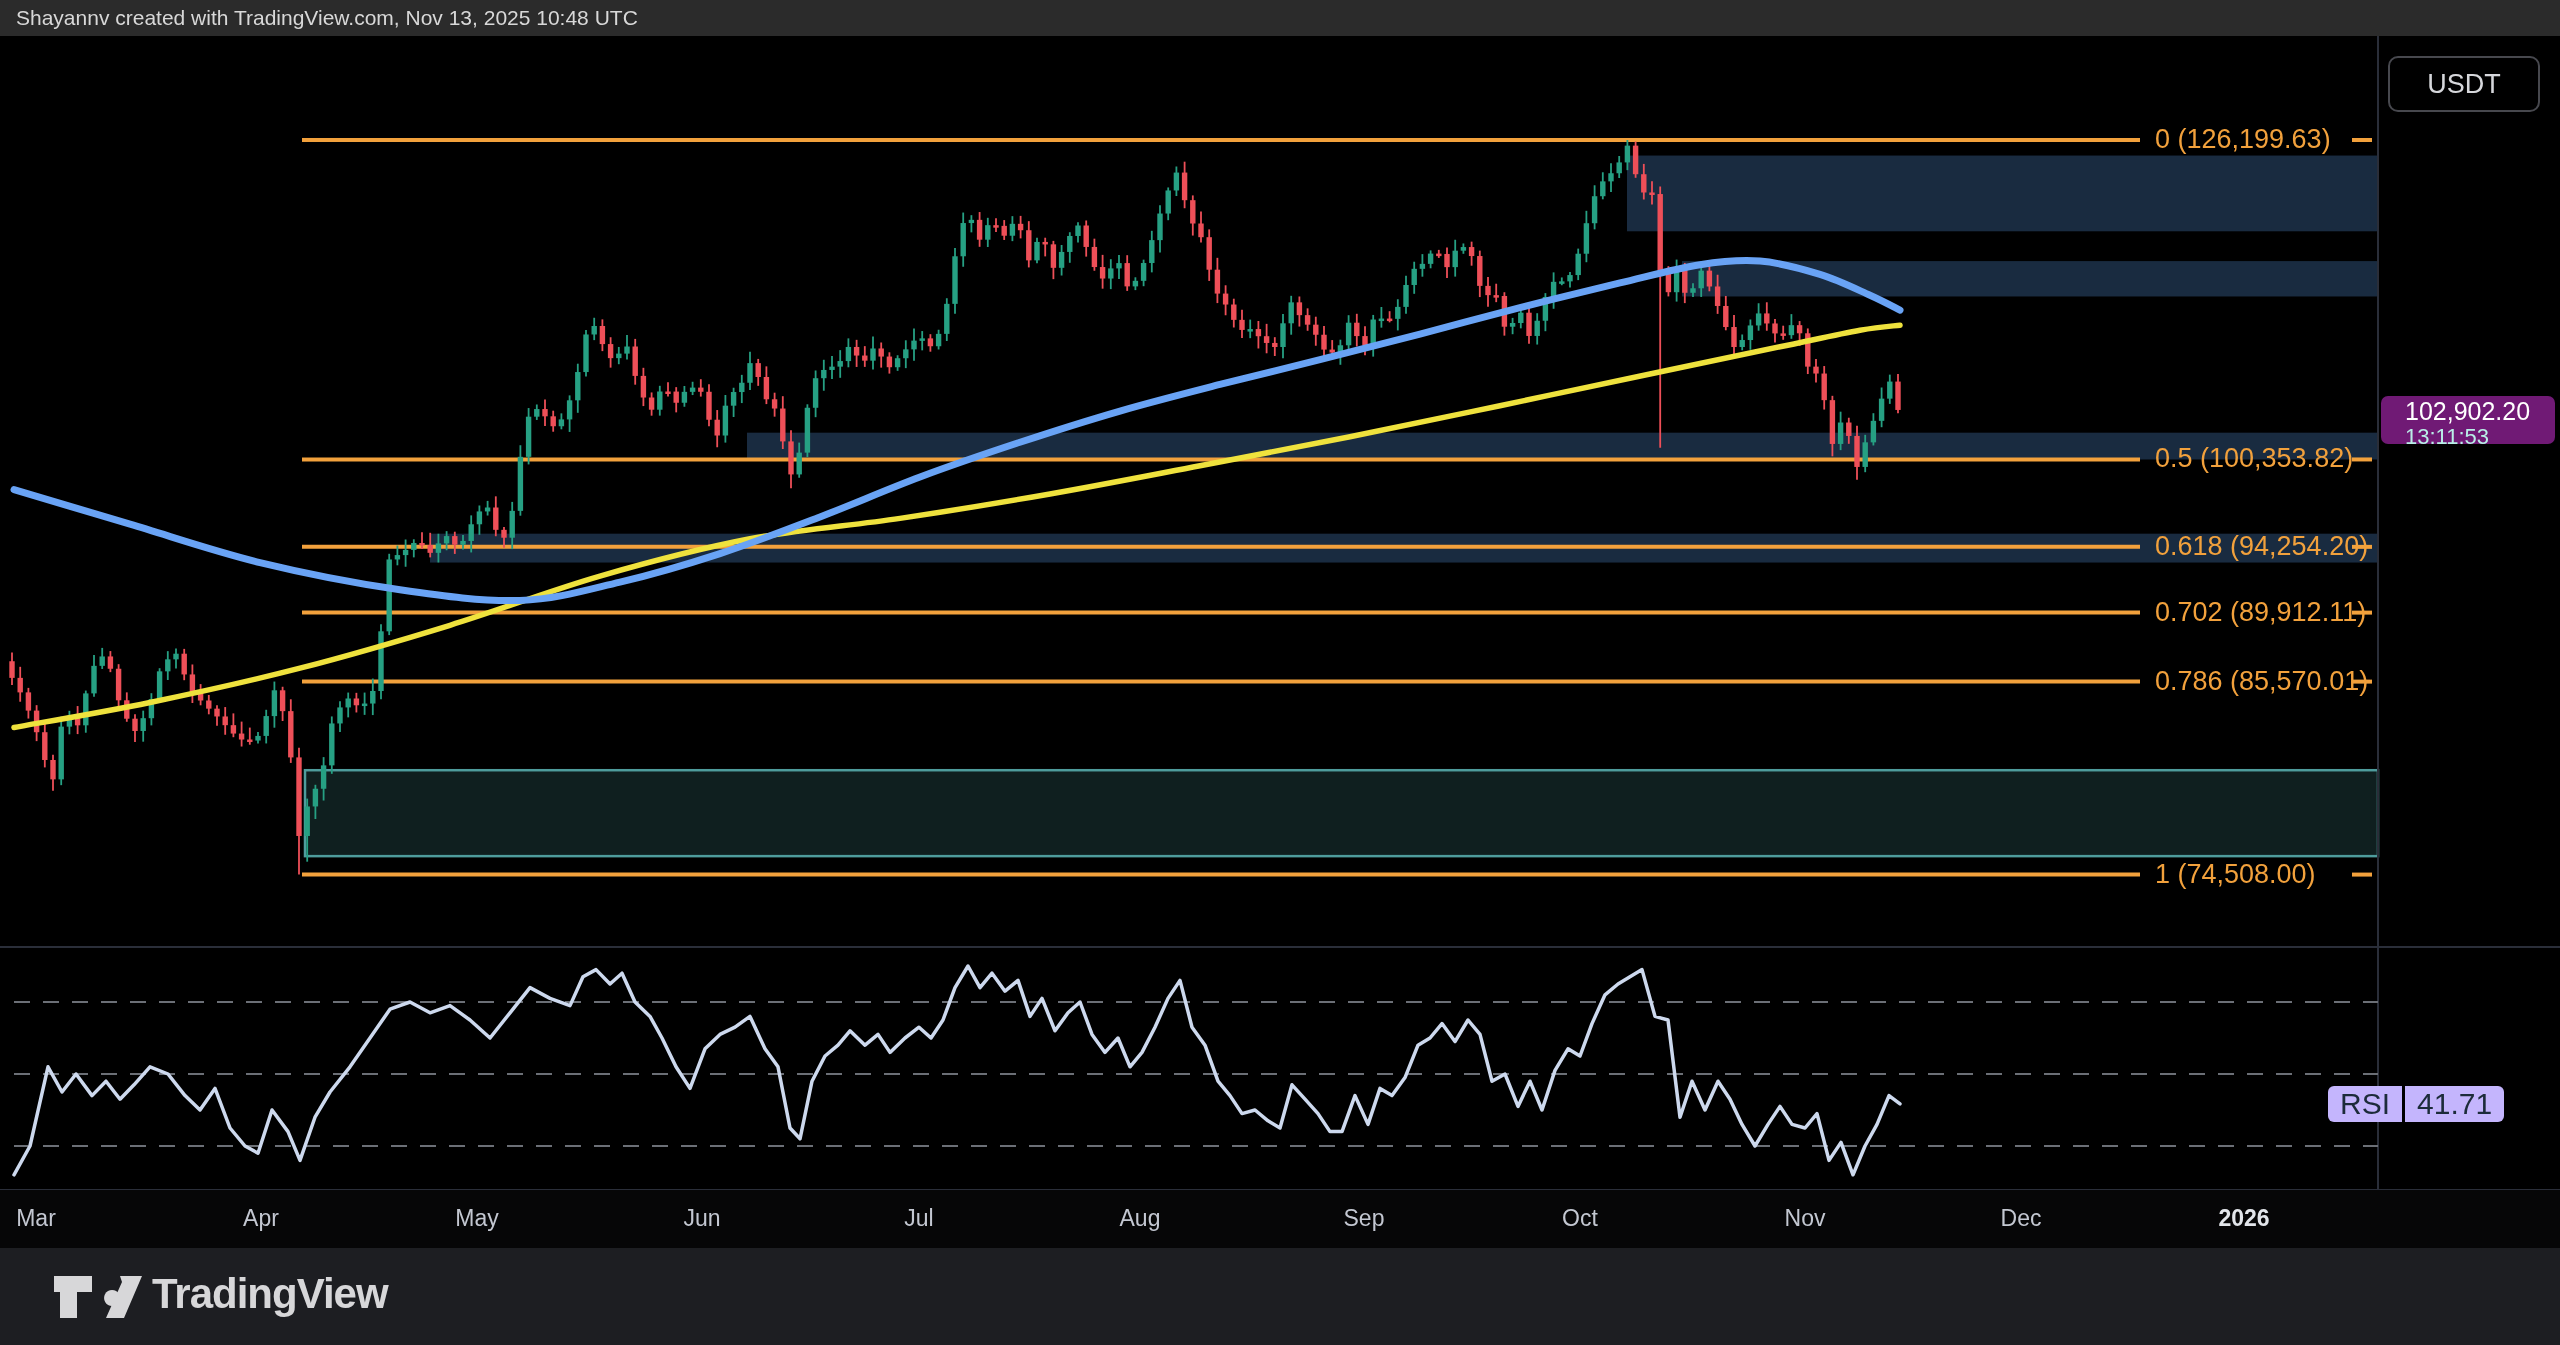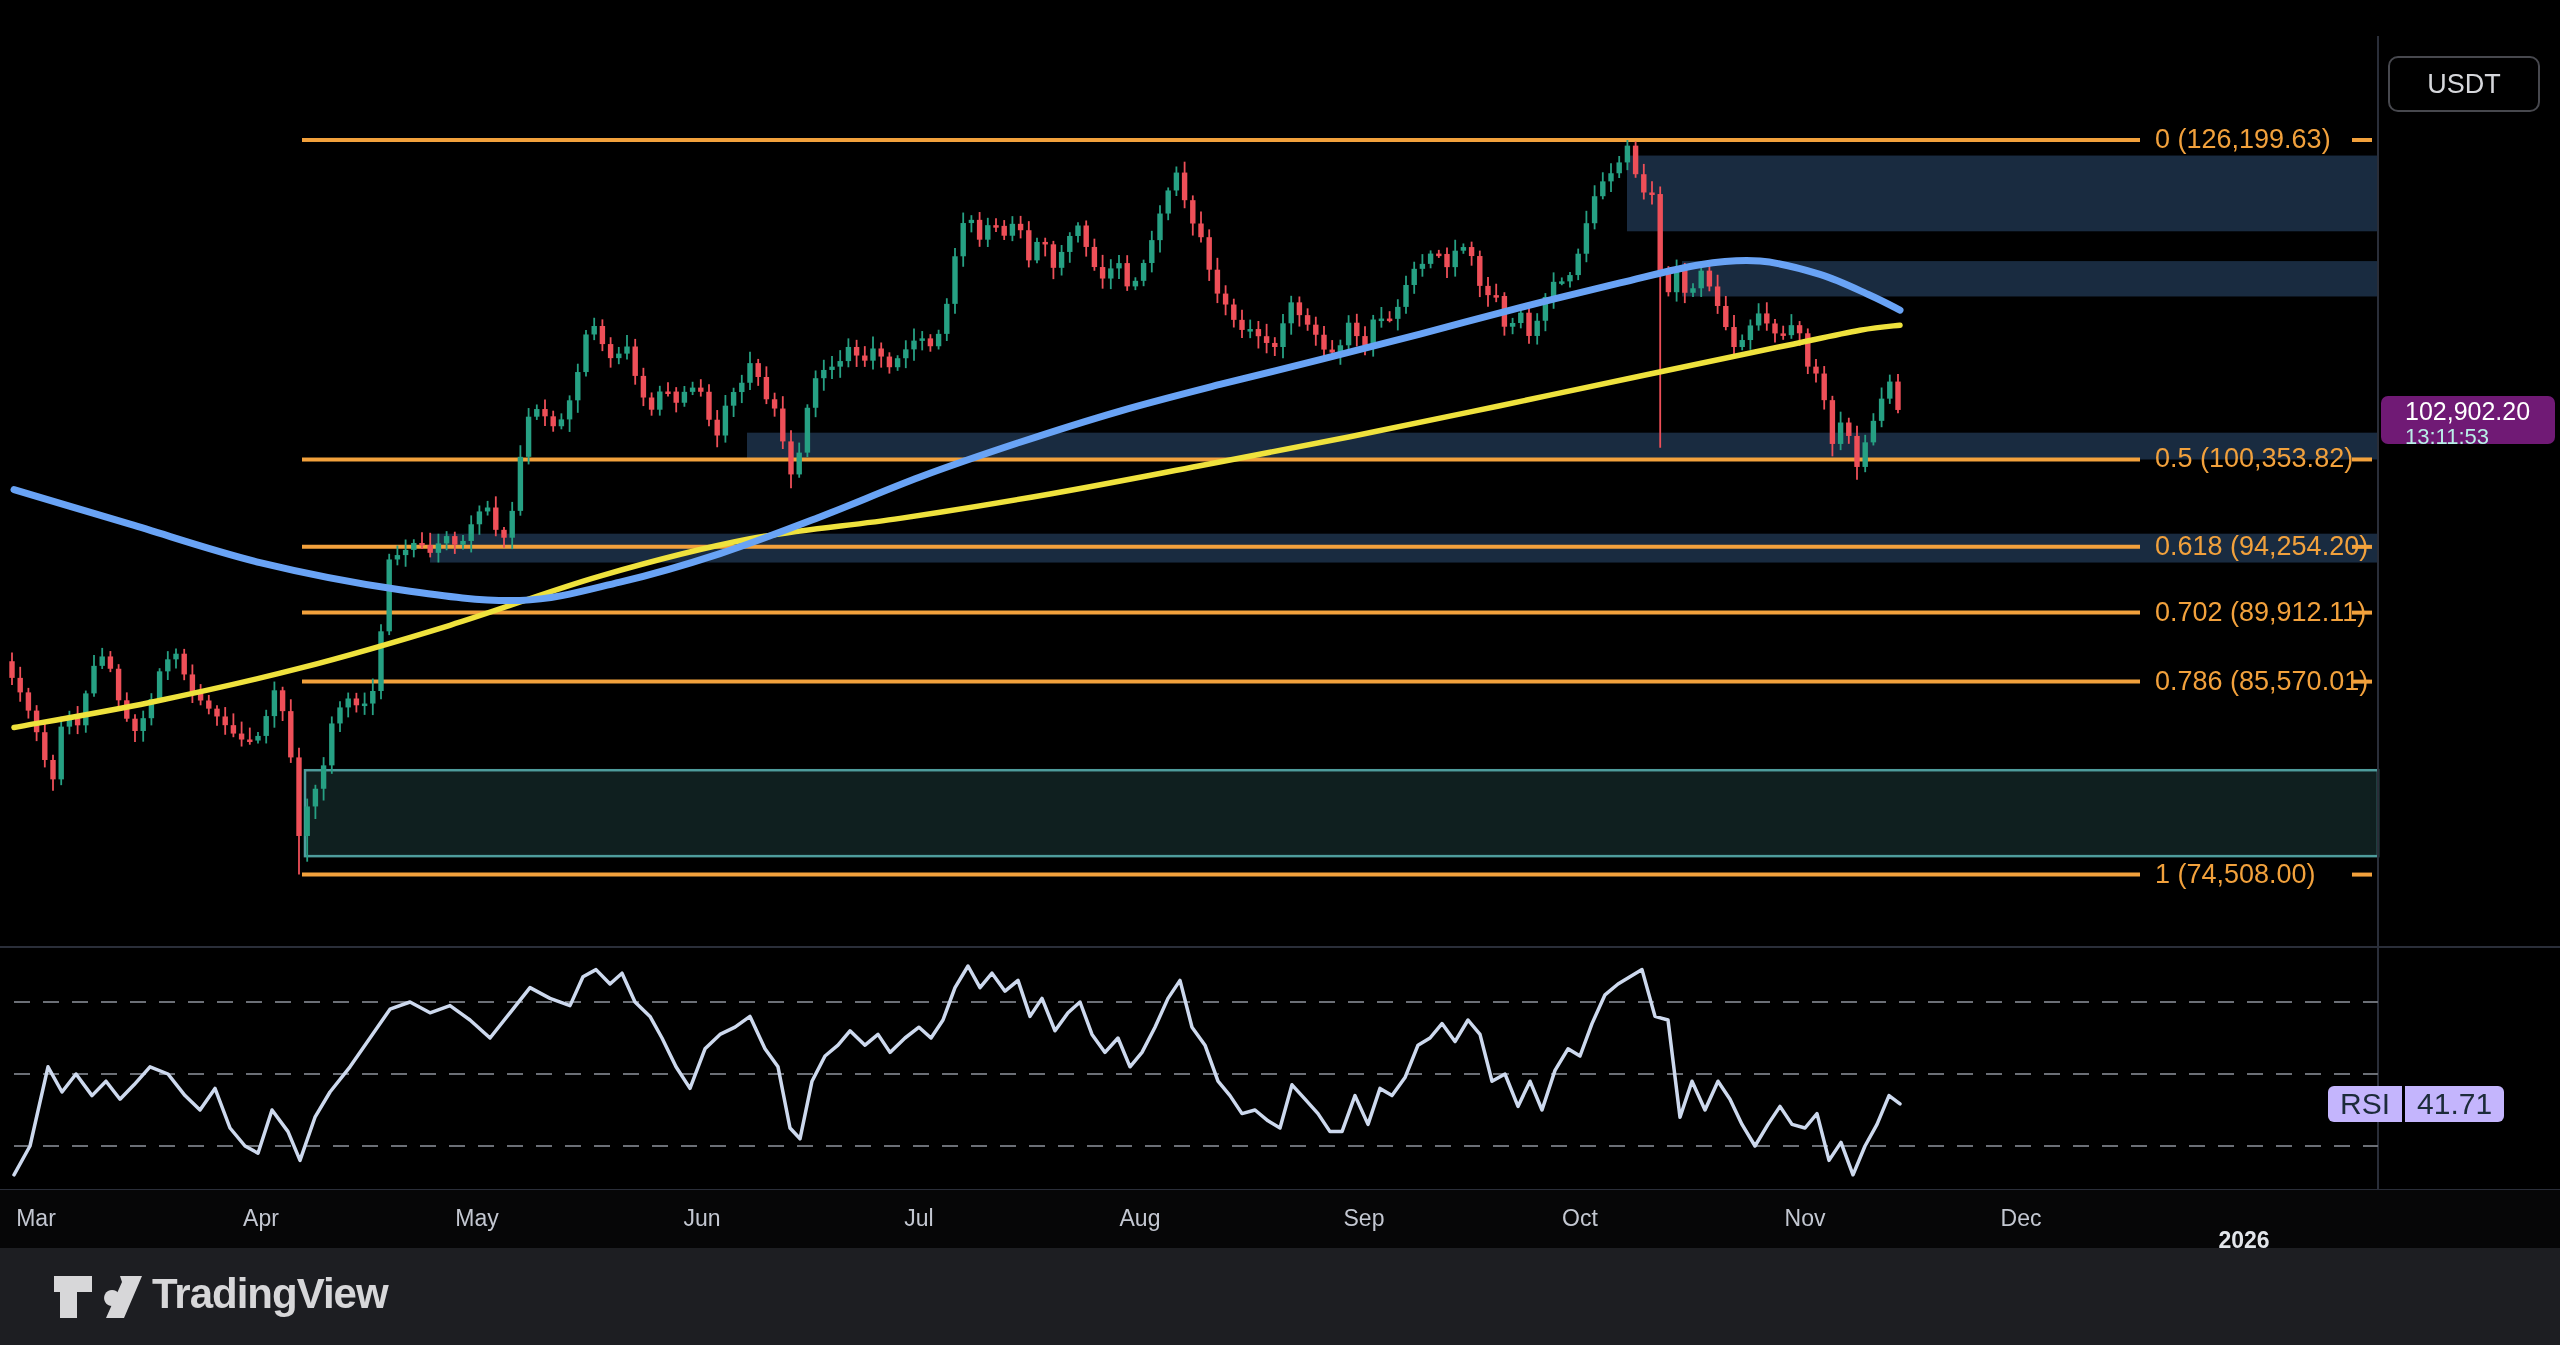--- a/index.html
+++ b/index.html
@@ -23,31 +23,34 @@
   .fib-label{position:absolute;left:2155px;font-size:27px;color:#f2a13c;white-space:nowrap;}
   
   #rsi-badge{position:absolute;left:2328px;height:36px;display:flex;gap:3px;}
   #rsi-badge .cell{background:#c4b5fd;color:#1c2b3a;font-size:30px;display:flex;align-items:center;
                    padding:0 12px;}
   #rsi-badge .cell.l{border-radius:6px 0 0 6px;}
   #rsi-badge .cell.r{border-radius:0 6px 6px 0;min-width:70px;justify-content:center;}
   
   #time-axis{position:absolute;left:0;top:1190px;width:2560px;height:58px;background:#060607;}
   .month-label{position:absolute;top:15px;transform:translateX(-50%);font-size:23px;color:#c3c7d1;}
-  .month-label.bold{font-weight:bold;color:#e2e5ea;margin-top:22px;}
+  .month-label.bold{font-weight:bold;color:#e2e5ea;}
   
   #footer{position:absolute;left:0;top:1248px;width:2560px;height:97px;background:#1d1e22;}
   #tv-logo{position:absolute;left:52px;top:24px;}
   #brand-text{position:absolute;left:152px;top:22px;font-size:42px;font-weight:bold;color:#d7d7d9;letter-spacing:-1px;}
 </style>
 </head>
 <body>
 
 <div id="stage">
 
+  <div id="header-bar">
+    <span id="header-credit">Shayannv created with TradingView.com, Nov 13, 2025 10:48 UTC</span>
+  </div>
 
   <svg id="plot" width="2560" height="1345">
       <rect x="1627" y="155.5466718647233" width="751" height="75.7420852428815" fill="#38608f" opacity="0.45"></rect>
       <rect x="1682" y="261.0889513642843" width="696" height="35.3857074191273" fill="#38608f" opacity="0.45"></rect>
       <rect x="747" y="432.67775133570206" width="1631" height="26.786689697446775" fill="#38608f" opacity="0.45"></rect>
       <rect x="430" y="533.6801317620007" width="1948" height="28.865379638554487" fill="#38608f" opacity="0.45"></rect>
       <rect x="305" y="770.2209838304836" width="2073" height="85.92192878864535" fill="#468c8c" fill-opacity="0.22" stroke="#4e9c9c" stroke-width="2.5"></rect>
       <line x1="302" y1="140" x2="2140" y2="140" stroke="#f2a13c" stroke-width="4"></line>
       <line x1="2352" y1="140" x2="2372" y2="140" stroke="#f2a13c" stroke-width="4"></line>
       <line x1="302" y1="459.4530504884726" x2="2140" y2="459.4530504884726" stroke="#f2a13c" stroke-width="4"></line>

